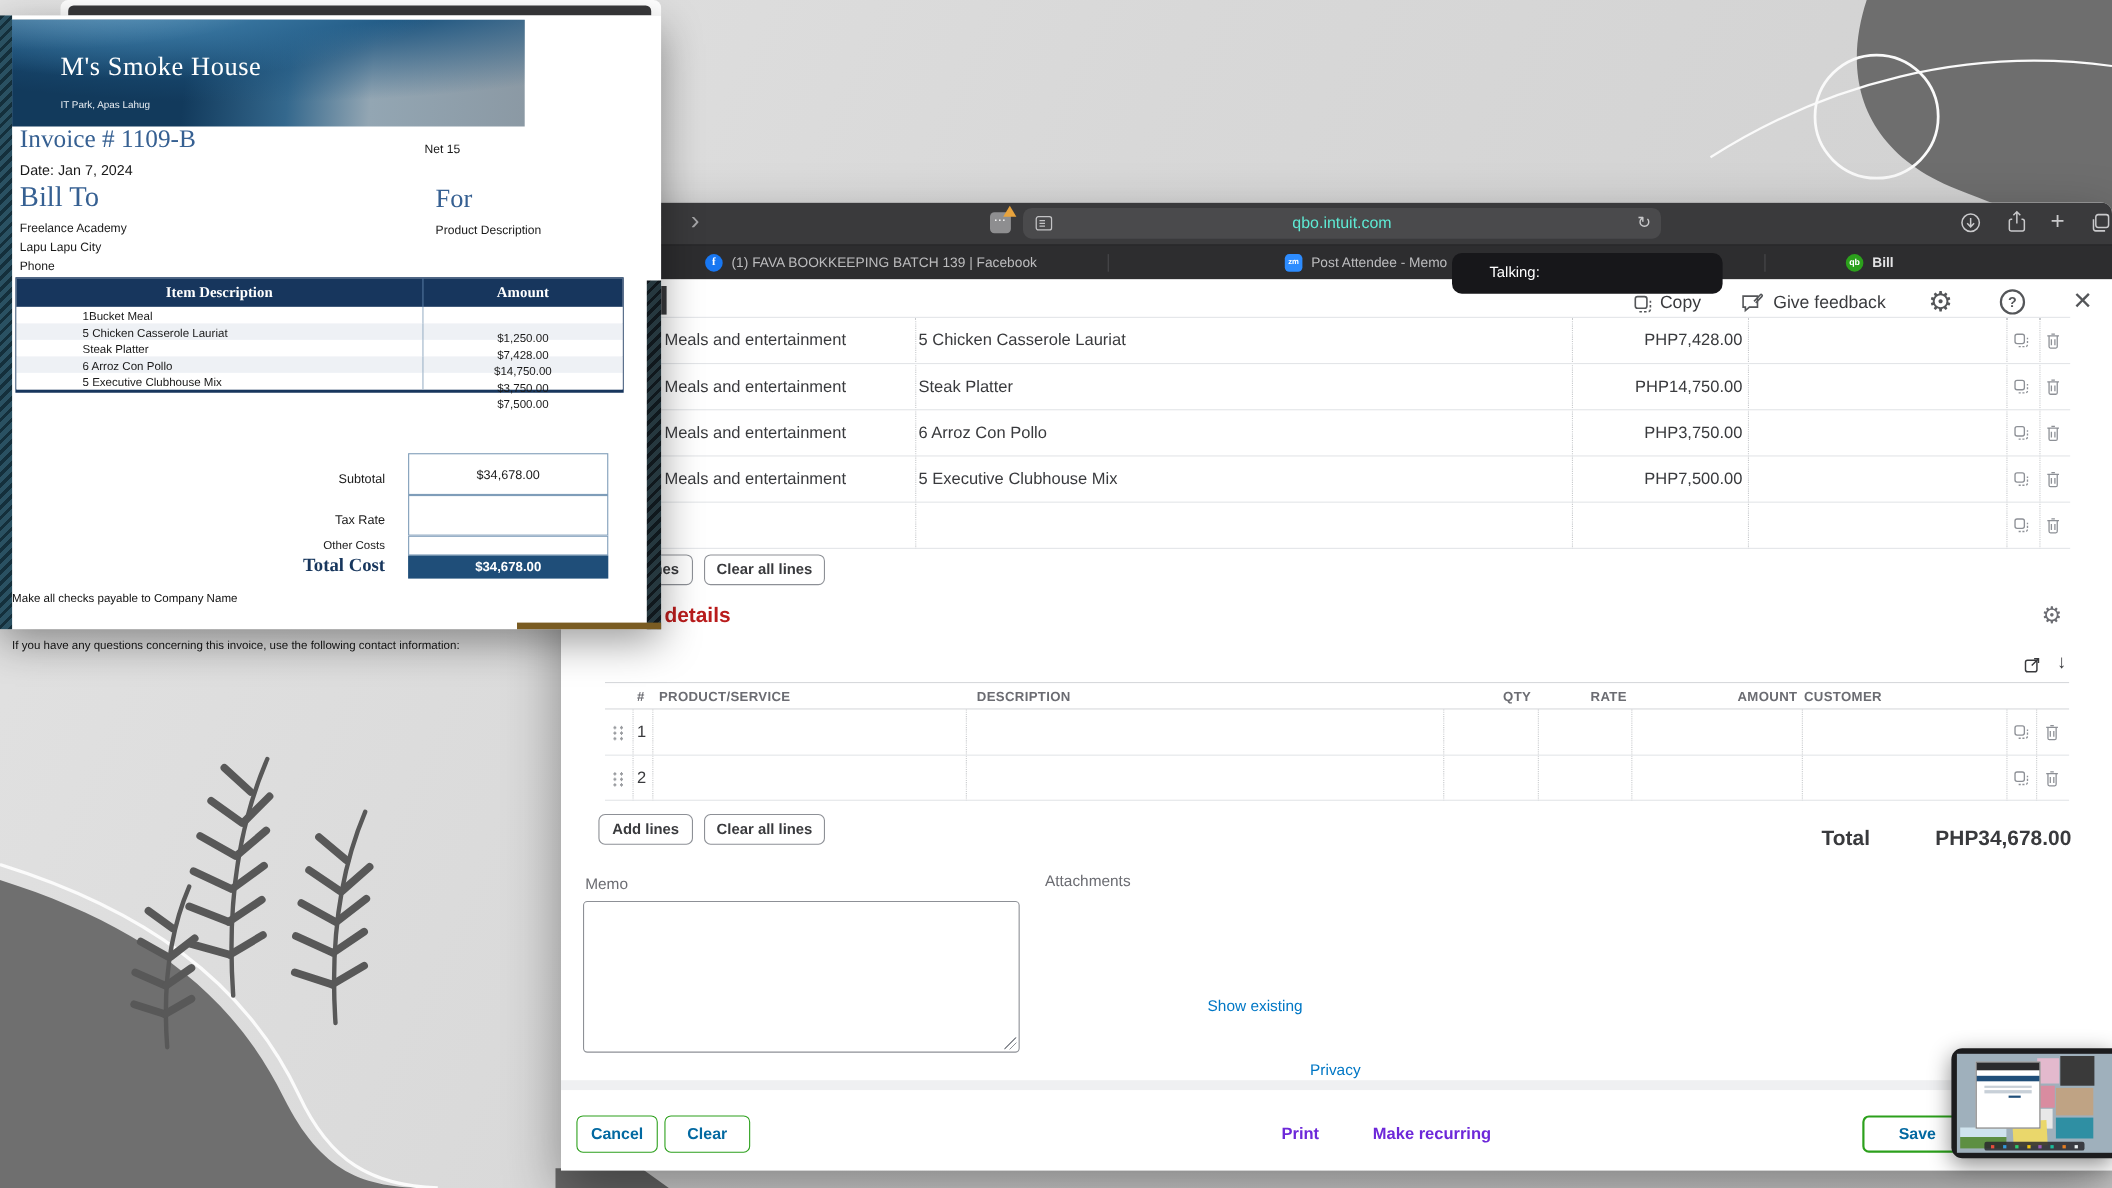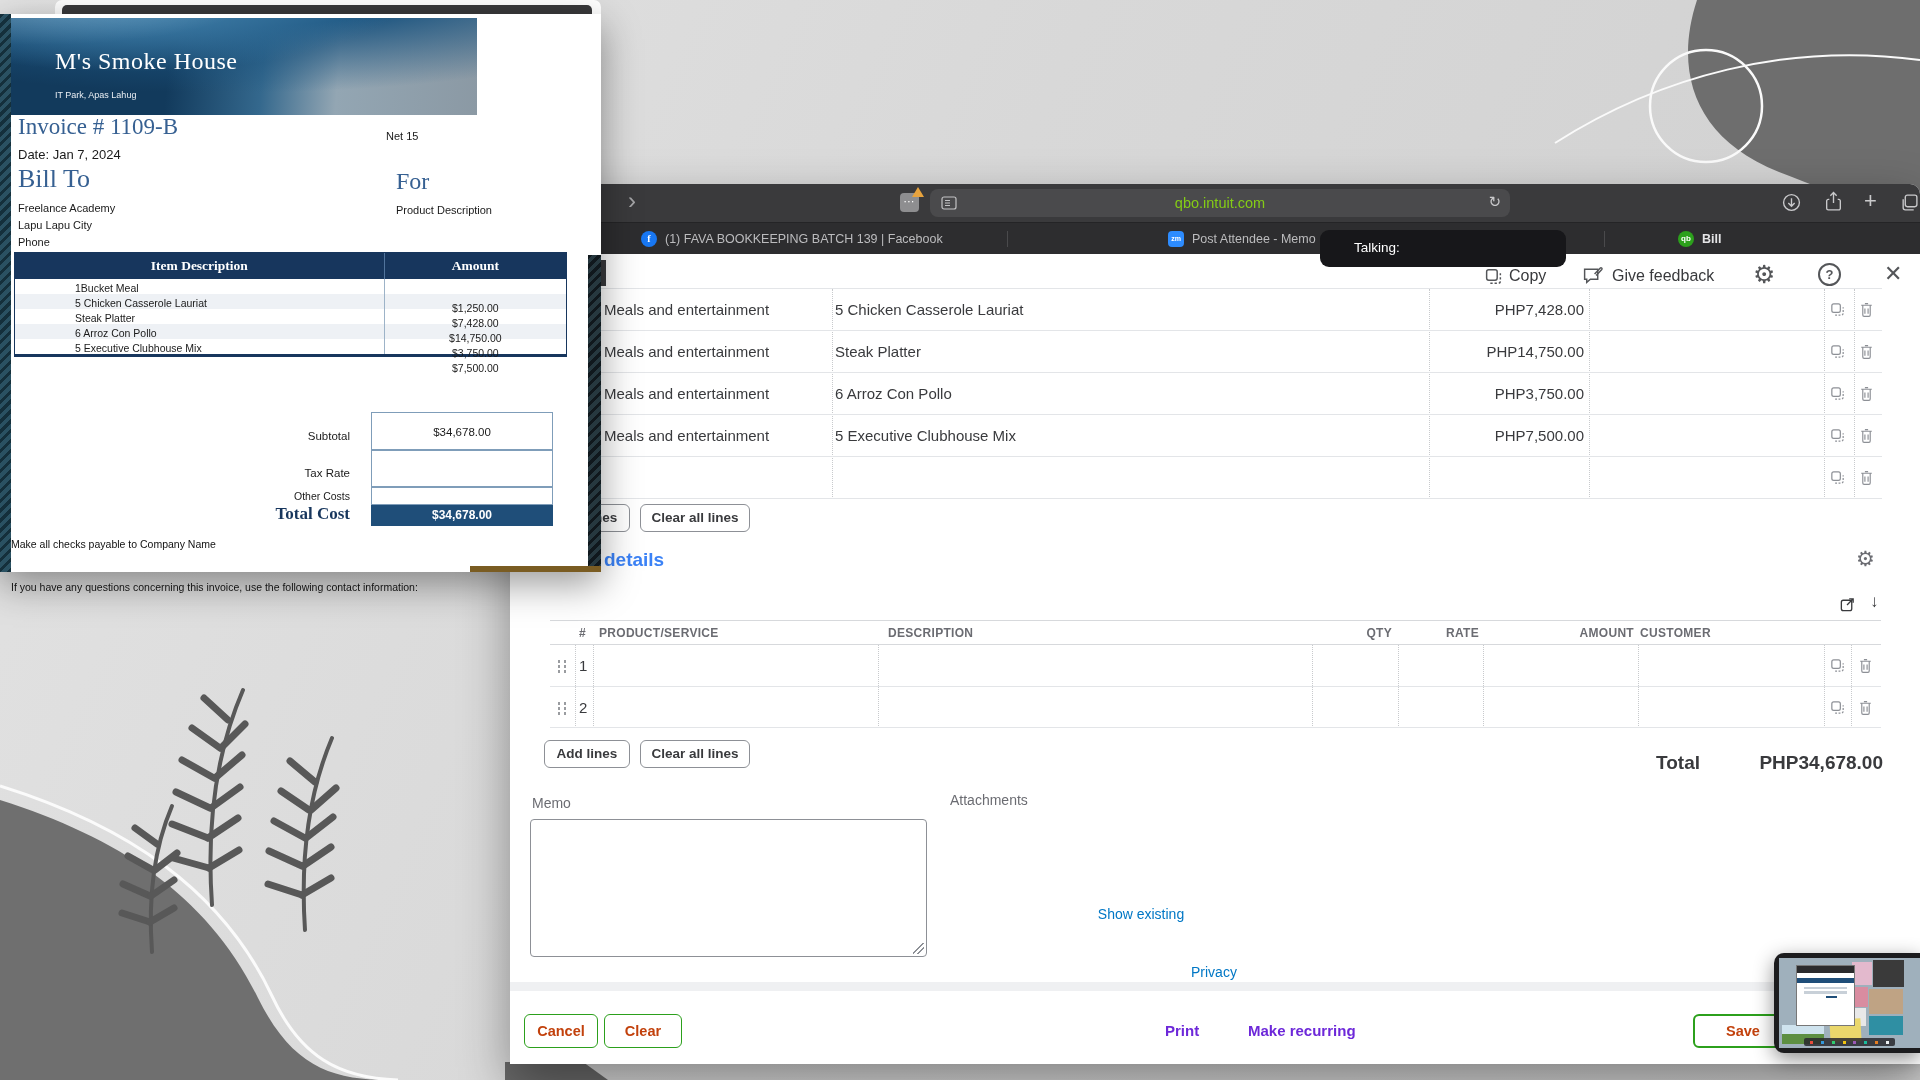--- a/index.html
+++ b/index.html
@@ -10,21 +10,21 @@
   .desktop { position:absolute; inset:0; background:linear-gradient(115deg,#e3e3e3 0%,#d8d8d8 45%,#cfcfcf 100%); }
   .wallpaper-svg { position:absolute; inset:0; }
 
   
   .browser { position:absolute; left:510px; top:184px; width:1410px; height:880px; border-radius:10px 10px 0 0; overflow:hidden; box-shadow:0 20px 50px rgba(0,0,0,.38); background:#fff; }
   .toolbar { position:absolute; left:0; top:0; width:100%; height:38px; background:#3a3a3c; }
   .chev { position:absolute; top:3px; font-size:24px; color:#a4a4a6; cursor:default; }
   .ext-icon { position:absolute; left:390px; top:9px; width:19px; height:19px; background:#8e8e90; border-radius:4px; color:#fff; font-size:11px; text-align:center; line-height:17px; letter-spacing:1px; }
   .ext-badge { position:absolute; right:-5px; top:-6px; width:0; height:0; border-left:6px solid transparent; border-right:6px solid transparent; border-bottom:10px solid #e8a33d; }
   .urlfield { position:absolute; left:420px; top:5px; width:580px; height:28px; background:#4a4a4c; border-radius:8px; color:#ececee; }
-  .url-text { position:absolute; left:0; right:0; top:0; line-height:28px; text-align:center; font-size:14.5px; color:#84cc16; }
+  .url-text { position:absolute; left:0; right:0; top:0; line-height:28px; text-align:center; font-size:14.5px; color:#5eead4; }
   .url-reader { position:absolute; left:11px; top:7px; color:#c3c3c5; }
   .url-reload { position:absolute; right:9px; top:4px; font-size:15px; color:#c9c9cb; }
   .tb-icon { position:absolute; top:9px; color:#c9c9cb; }
 
   .tabstrip { position:absolute; left:0; top:38px; width:100%; height:32px; background:#2d2d2f; border-top:1px solid #242426; }
   .tab-divider { position:absolute; top:8px; width:1px; height:16px; background:#4a4a4c; }
   .tab-fav { position:absolute; top:8px; width:16px; height:16px; border-radius:50%; color:#fff; font-size:10px; font-weight:bold; text-align:center; line-height:16px; }
   .tab-label { position:absolute; top:9px; font-size:12.5px; color:#bcbcbe; white-space:nowrap; }
 
   .talking { position:absolute; left:810px; top:46px; width:246px; height:37px; background:#17171a; border-radius:9px; z-index:60; }
@@ -42,21 +42,21 @@
   .cat-rows { position:absolute; left:0; top:34px; width:1372px; border-top:1px solid #e3e5e8; }
   .cat-row { position:relative; height:42px; border-bottom:1px solid #e3e5e8; font-size:15px; color:#393a3d; }
   .cat-name { position:absolute; left:94px; top:12px; }
   .cat-desc { position:absolute; left:325px; top:12px; }
   .cat-amt  { position:absolute; left:919px; width:155px; top:12px; text-align:right; }
   .vsep { position:absolute; top:0; bottom:0; width:0; border-left:1px dotted #c8cacd; }
   .row-ico { position:absolute; top:12px; color:#8d9096; }
 
   .qbtn { position:absolute; height:28px; background:#fff; border:1px solid #8d9096; border-radius:6px; font-size:13.5px; font-weight:bold; color:#393a3d; text-align:center; line-height:26px; font-family:inherit; }
 
-  .section-head { position:absolute; font-size:19px; font-weight:bold; color:#3b82f6; }
+  .section-head { position:absolute; font-size:19px; font-weight:bold; color:#b91c1c; }
 
   .item-table { position:absolute; left:40px; top:366px; width:1331px; }
   .it-head { position:relative; height:25px; border-top:1px solid #d7d9dc; border-bottom:1px solid #d7d9dc; font-size:12px; font-weight:bold; color:#6b6c72; letter-spacing:.3px; }
   .it-head div { position:absolute; top:5px; }
   .it-body { position:relative; }
   .item-row { position:relative; height:42px; border-bottom:1px solid #e3e5e8; }
   .drag { position:absolute; left:6px; top:14px; width:13px; height:15px;
           background-image:radial-gradient(circle,#9a9ca0 1.3px,transparent 1.5px); background-size:6px 5px; }
   .row-num { position:absolute; left:29px; top:12px; font-size:15px; color:#393a3d; }
 
@@ -69,21 +69,21 @@
       background:linear-gradient(135deg,transparent 45%,#8d9096 45%,#8d9096 52%,transparent 52%,transparent 68%,#8d9096 68%,#8d9096 75%,transparent 75%); }
   .attach-label { position:absolute; left:440px; top:538px; font-size:14px; color:#6b6c72; }
   .dashbox { position:absolute; left:434px; top:567px; width:394px; height:80px; border:1.5px dashed #b6b8bb; border-radius:2px; text-align:center; }
   .link-blue { color:#0077c5; }
   .dashbox .add-att { display:block; margin-top:17px; font-size:14.5px; }
   .dashbox .max-note { display:block; margin-top:8px; font-size:13.5px; color:#6b6c72; }
   .show-existing { position:absolute; left:434px; top:652px; width:394px; text-align:center; font-size:14px; }
   .privacy { position:absolute; left:681px; top:710px; font-size:14px; }
 
   .footer-band { position:absolute; left:0; top:728px; width:100%; height:9px; background:#eff0f2; }
-  .gbtn { position:absolute; height:34px; background:#fff; border:1.5px solid #2ca01c; border-radius:6px; color:#c2410c; font-size:14.5px; font-weight:bold; text-align:center; line-height:31px; font-family:inherit; }
+  .gbtn { position:absolute; height:34px; background:#fff; border:1.5px solid #2ca01c; border-radius:6px; color:#0369a1; font-size:14.5px; font-weight:bold; text-align:center; line-height:31px; font-family:inherit; }
   .glink { position:absolute; top:768px; color:#6d28d9; font-size:15px; font-weight:bold; }
 
   
   .app-titlebar { position:absolute; left:55px; top:0; width:546px; height:14px; background:#fff; border-radius:7px 7px 0 0; }
   .app-titlebar-dark { position:absolute; left:7px; top:5px; width:530px; height:9px; background:#39393b; border-radius:5px 5px 0 0; }
   .invoice { position:absolute; left:0; top:14px; width:601px; height:558px; background:#fff; box-shadow:0 12px 36px rgba(0,0,0,.4); font-family:"Liberation Sans","DejaVu Sans",sans-serif; color:#1a1a1a; }
   .inv-stripe-left { position:absolute; left:0; top:0; bottom:0; width:11px; background:repeating-linear-gradient(135deg,#142f3b 0 3px,#2a5162 3px 7px); }
   .inv-stripe-right { position:absolute; right:0; top:241px; bottom:0; width:13px; background:repeating-linear-gradient(135deg,#10181d 0 3px,#26383f 3px 7px); }
   .inv-gold { position:absolute; right:0; bottom:0; width:131px; height:6px; background:#7a5c22; }
   .inv-hero { position:absolute; left:11px; top:4px; width:466px; height:97px;

